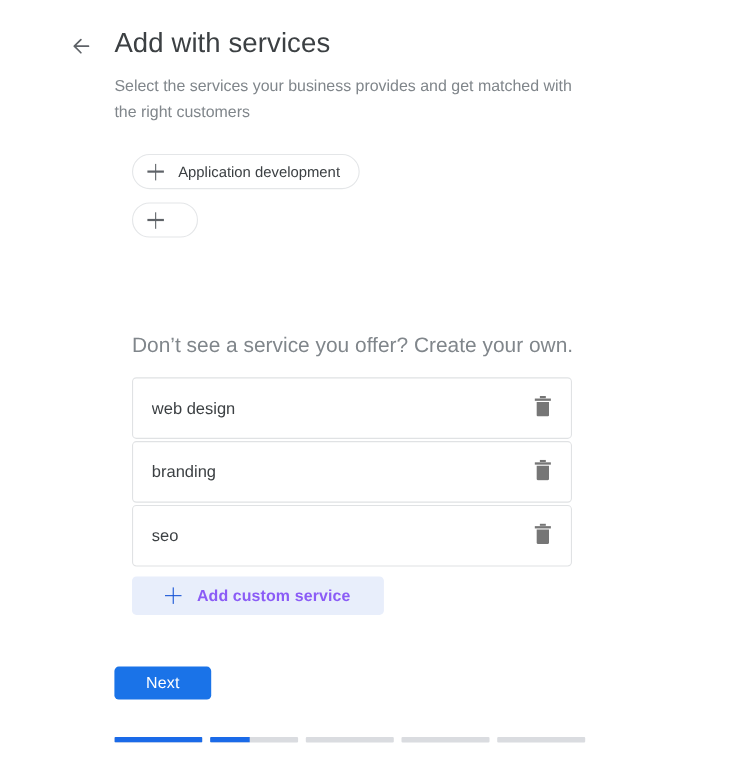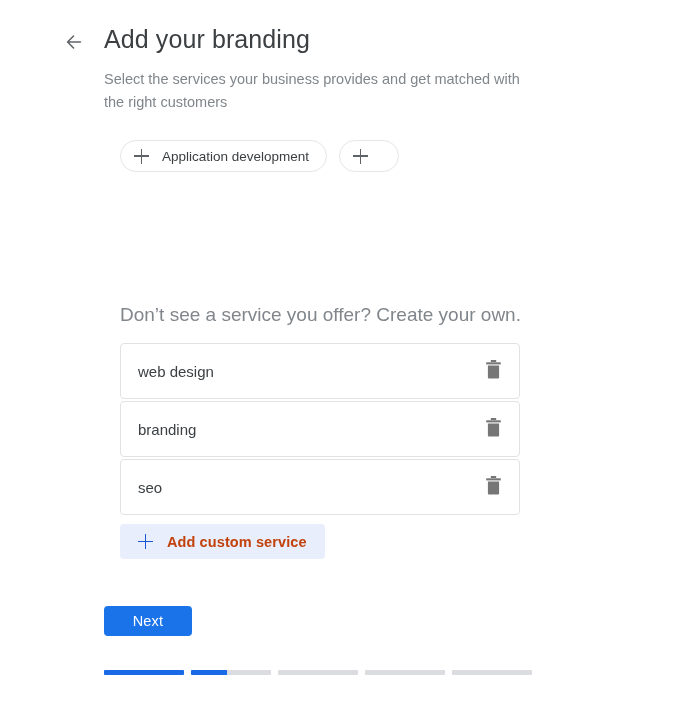--- a/index.html
+++ b/index.html
@@ -65,20 +65,21 @@
     color: #80868b;
     font-weight: 400;
   }
 
   
   .pill-list {
     position: absolute;
     left: 120px;
     top: 140px;
     display: flex;
+    flex-direction: column;
     gap: 12px;
     align-items: flex-start;
   }
   .pill {
     display: inline-flex;
     align-items: center;
     height: 32px;
     padding: 0 17px 0 13px;
     border: 1px solid #e4e6e8;
     border-radius: 17px;
@@ -170,25 +171,25 @@
   }
 
   
   .add-custom-btn {
     position: absolute;
     left: 120px;
     top: 524px;
     display: inline-flex;
     align-items: center;
     height: 35px;
-    padding: 0 18px;
+    padding: 0 30px;
     border: none;
     border-radius: 4px;
     background: #e8eefb;
-    color: #c2410c;
+    color: #8b5cf6;
     font-size: 14.5px;
     font-weight: 700;
     font-family: "Liberation Sans", sans-serif;
     cursor: pointer;
     letter-spacing: 0.1px;
     white-space: nowrap;
   }
   .add-custom-btn .plus-glyph-blue {
     display: inline-block;
     position: relative;
@@ -256,21 +257,21 @@
 <body>
 
 <div class="header-row">
   <button class="back-arrow-btn" aria-label="Back">
     <span>
       <svg width="22" height="22" viewBox="0 0 24 24" aria-hidden="true">
         <path d="M19 12H5M5 12l6.5-6.5M5 12l6.5 6.5" fill="none" stroke="#5f6368" stroke-width="1.7" stroke-linecap="round" stroke-linejoin="round"></path>
       </svg>
     </span>
   </button>
-  <h1 class="page-title">Add your branding</h1>
+  <h1 class="page-title">Add with services</h1>
 </div>
 
 <p class="subtitle">Select the services your business provides and get matched with the right customers</p>
 
 <div class="pill-list">
 
   <button class="pill">
     <span class="plus-glyph"></span>
     <span>Application development</span>
   </button>

